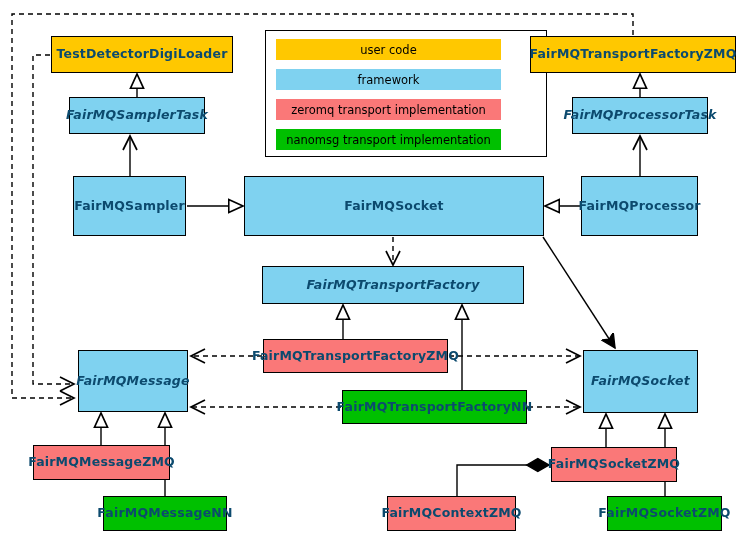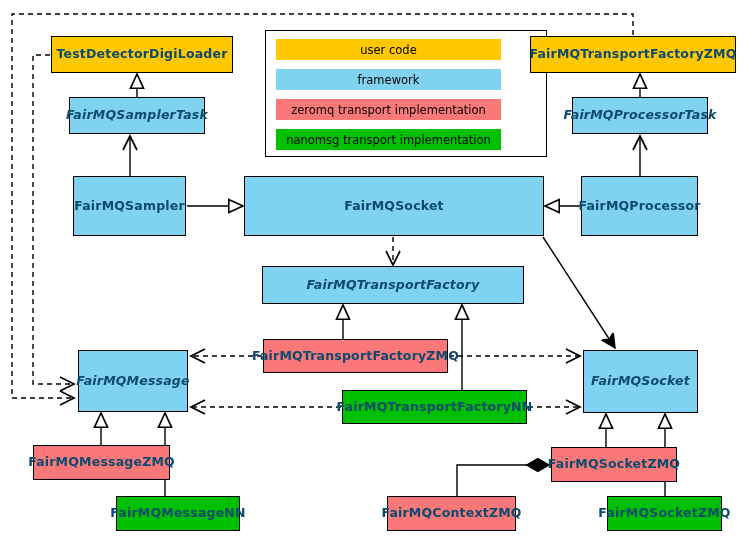--- a/index.html
+++ b/index.html
@@ -126,21 +126,21 @@
       </div>
       <div class="node framework italic" style="left: 78px; top: 350px; width: 110px; height: 62px;">
         <span>FairMQMessage</span>
       </div>
       <div class="node framework italic" style="left: 583px; top: 350px; width: 115px; height: 63px;">
         <span>FairMQSocket</span>
       </div>
       <div class="node zmq" style="left: 33px; top: 445px; width: 137px; height: 35px;">
         <span>FairMQMessageZMQ</span>
       </div>
-      <div class="node nn" style="left: 116px; top: 496px; width: 124px; height: 35px; justify-content: center;">
+      <div class="node nn" style="left: 103px; top: 496px; width: 124px; height: 35px; justify-content: center;">
         <span>FairMQMessageNN</span>
       </div>
       <div class="node zmq" style="left: 551px; top: 447px; width: 126px; height: 35px;">
         <span>FairMQSocketZMQ</span>
       </div>
       <div class="node nn" style="left: 607px; top: 496px; width: 115px; height: 35px;">
         <span>FairMQSocketZMQ</span>
       </div>
       <div class="node zmq" style="left: 387px; top: 496px; width: 129px; height: 35px;">
         <span>FairMQContextZMQ</span>

